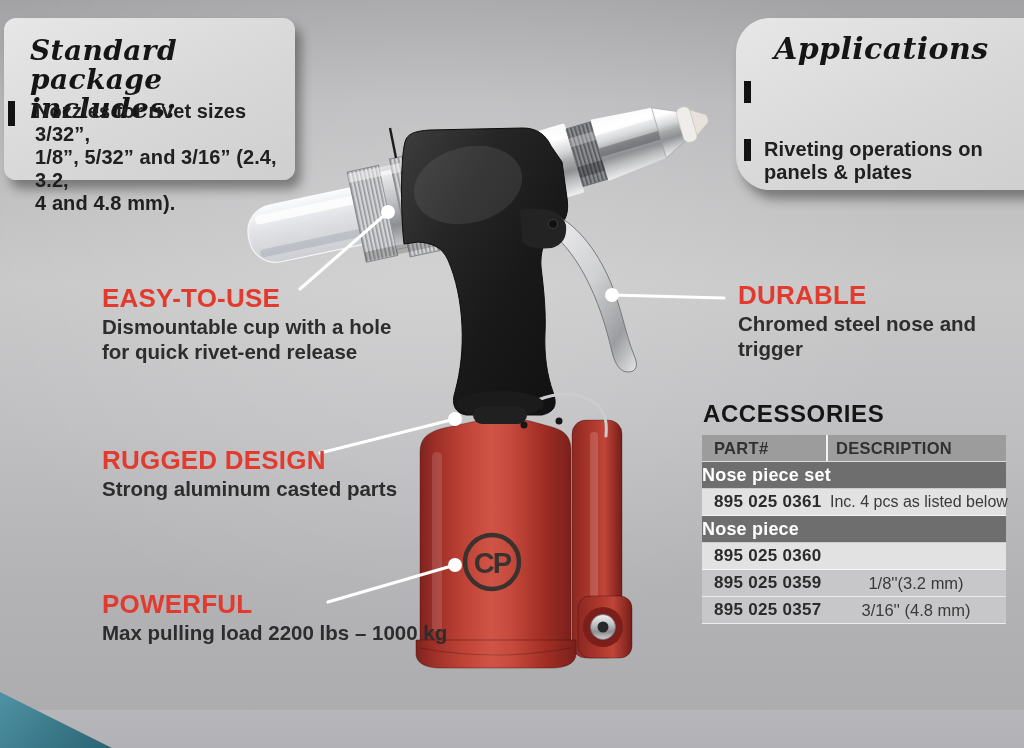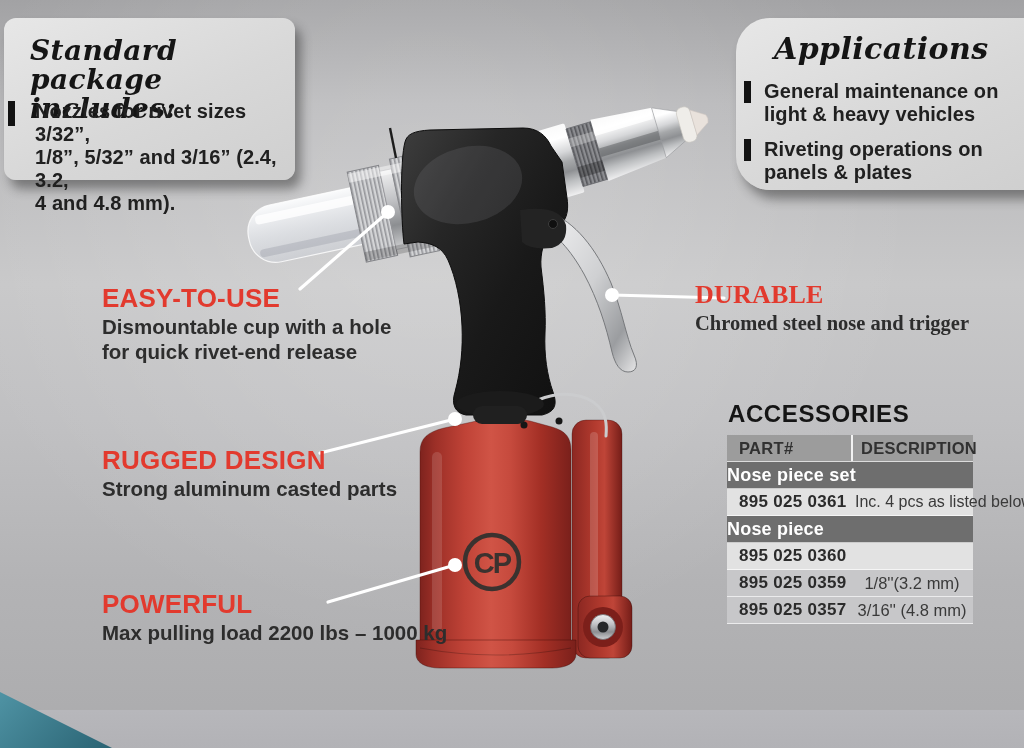--- a/index.html
+++ b/index.html
@@ -26,24 +26,24 @@
   .bullet-bar{width:7px;height:25px;background:#121212;flex:none;margin-top:1px;}
   .bullet-text{font-size:20px;font-weight:700;color:#202020;line-height:23px;letter-spacing:0.1px;}
 
   
   .callout{position:absolute;}
   .callout-title{font-size:26px;font-weight:700;color:#e23a2e;letter-spacing:0.2px;line-height:28px;}
   .callout-desc{font-size:20.5px;font-weight:700;color:#2d2d2d;line-height:25px;margin-top:2px;}
   #easy-callout{left:102px;top:284px;}
   #rugged-callout{left:102px;top:446px;}
   #powerful-callout{left:102px;top:590px;}
-  #durable-callout{left:695px;top:281px;font-family:Liberation Serif, serif;}
+  #durable-callout{left:738px;top:281px;}
 
   
-  #accessories{position:absolute;left:727px;top:400px;width:246px;}
+  #accessories{position:absolute;left:702px;top:400px;width:304px;}
   .acc-title{font-size:24px;font-weight:800;color:#151515;letter-spacing:0.6px;margin:0 0 7px 1px;}
   .t-row{display:flex;align-items:center;height:26px;border-bottom:1px solid rgba(255,255,255,0.65);}
   .t-head{background:#9c9c9c;}
   .t-head .cell{font-size:16.5px;font-weight:700;color:#313131;letter-spacing:0.3px;}
   .t-section{background:#6e6e6e;height:26px;display:flex;align-items:center;
     font-size:18px;font-weight:700;color:#ffffff;letter-spacing:0.2px;
     border-bottom:1px solid rgba(255,255,255,0.65);}
   .cell-part{width:112px;flex:none;padding-left:12px;font-size:17px;font-weight:700;color:#2b2b2b;letter-spacing:0.3px;white-space:nowrap;}
   .cell-desc{flex:1;text-align:center;font-size:16.5px;color:#3a3a3a;white-space:nowrap;}
   .cell-desc.left{text-align:left;padding-left:4px;font-size:16px;}
@@ -200,22 +200,20 @@
       <div class="bullet-text pre">Nozzles for rivet sizes 3/32”,
 1/8”, 5/32” and 3/16” (2.4, 3.2,
 4 and 4.8 mm).</div>
     </div>
   </div>
 
   <div class="box" id="app-box">
     <div class="script-title" style="position:absolute;left:38px;top:16px;font-size:30px;">Applications</div>
     <div class="bullet-row" style="left:8px;top:62px;right:6px;">
       <div class="bullet-bar" style="height:22px;"></div>
-      <div class="bullet-text pre">General maintenance on
-light &amp; heavy vehicles</div>
     </div>
     <div class="bullet-row" style="left:8px;top:120px;right:6px;">
       <div class="bullet-bar" style="height:22px;"></div>
       <div class="bullet-text pre">Riveting operations on
 panels &amp; plates</div>
     </div>
   </div>
 
   <div class="callout" id="rugged-callout">
     <div class="callout-title">RUGGED DESIGN</div>

